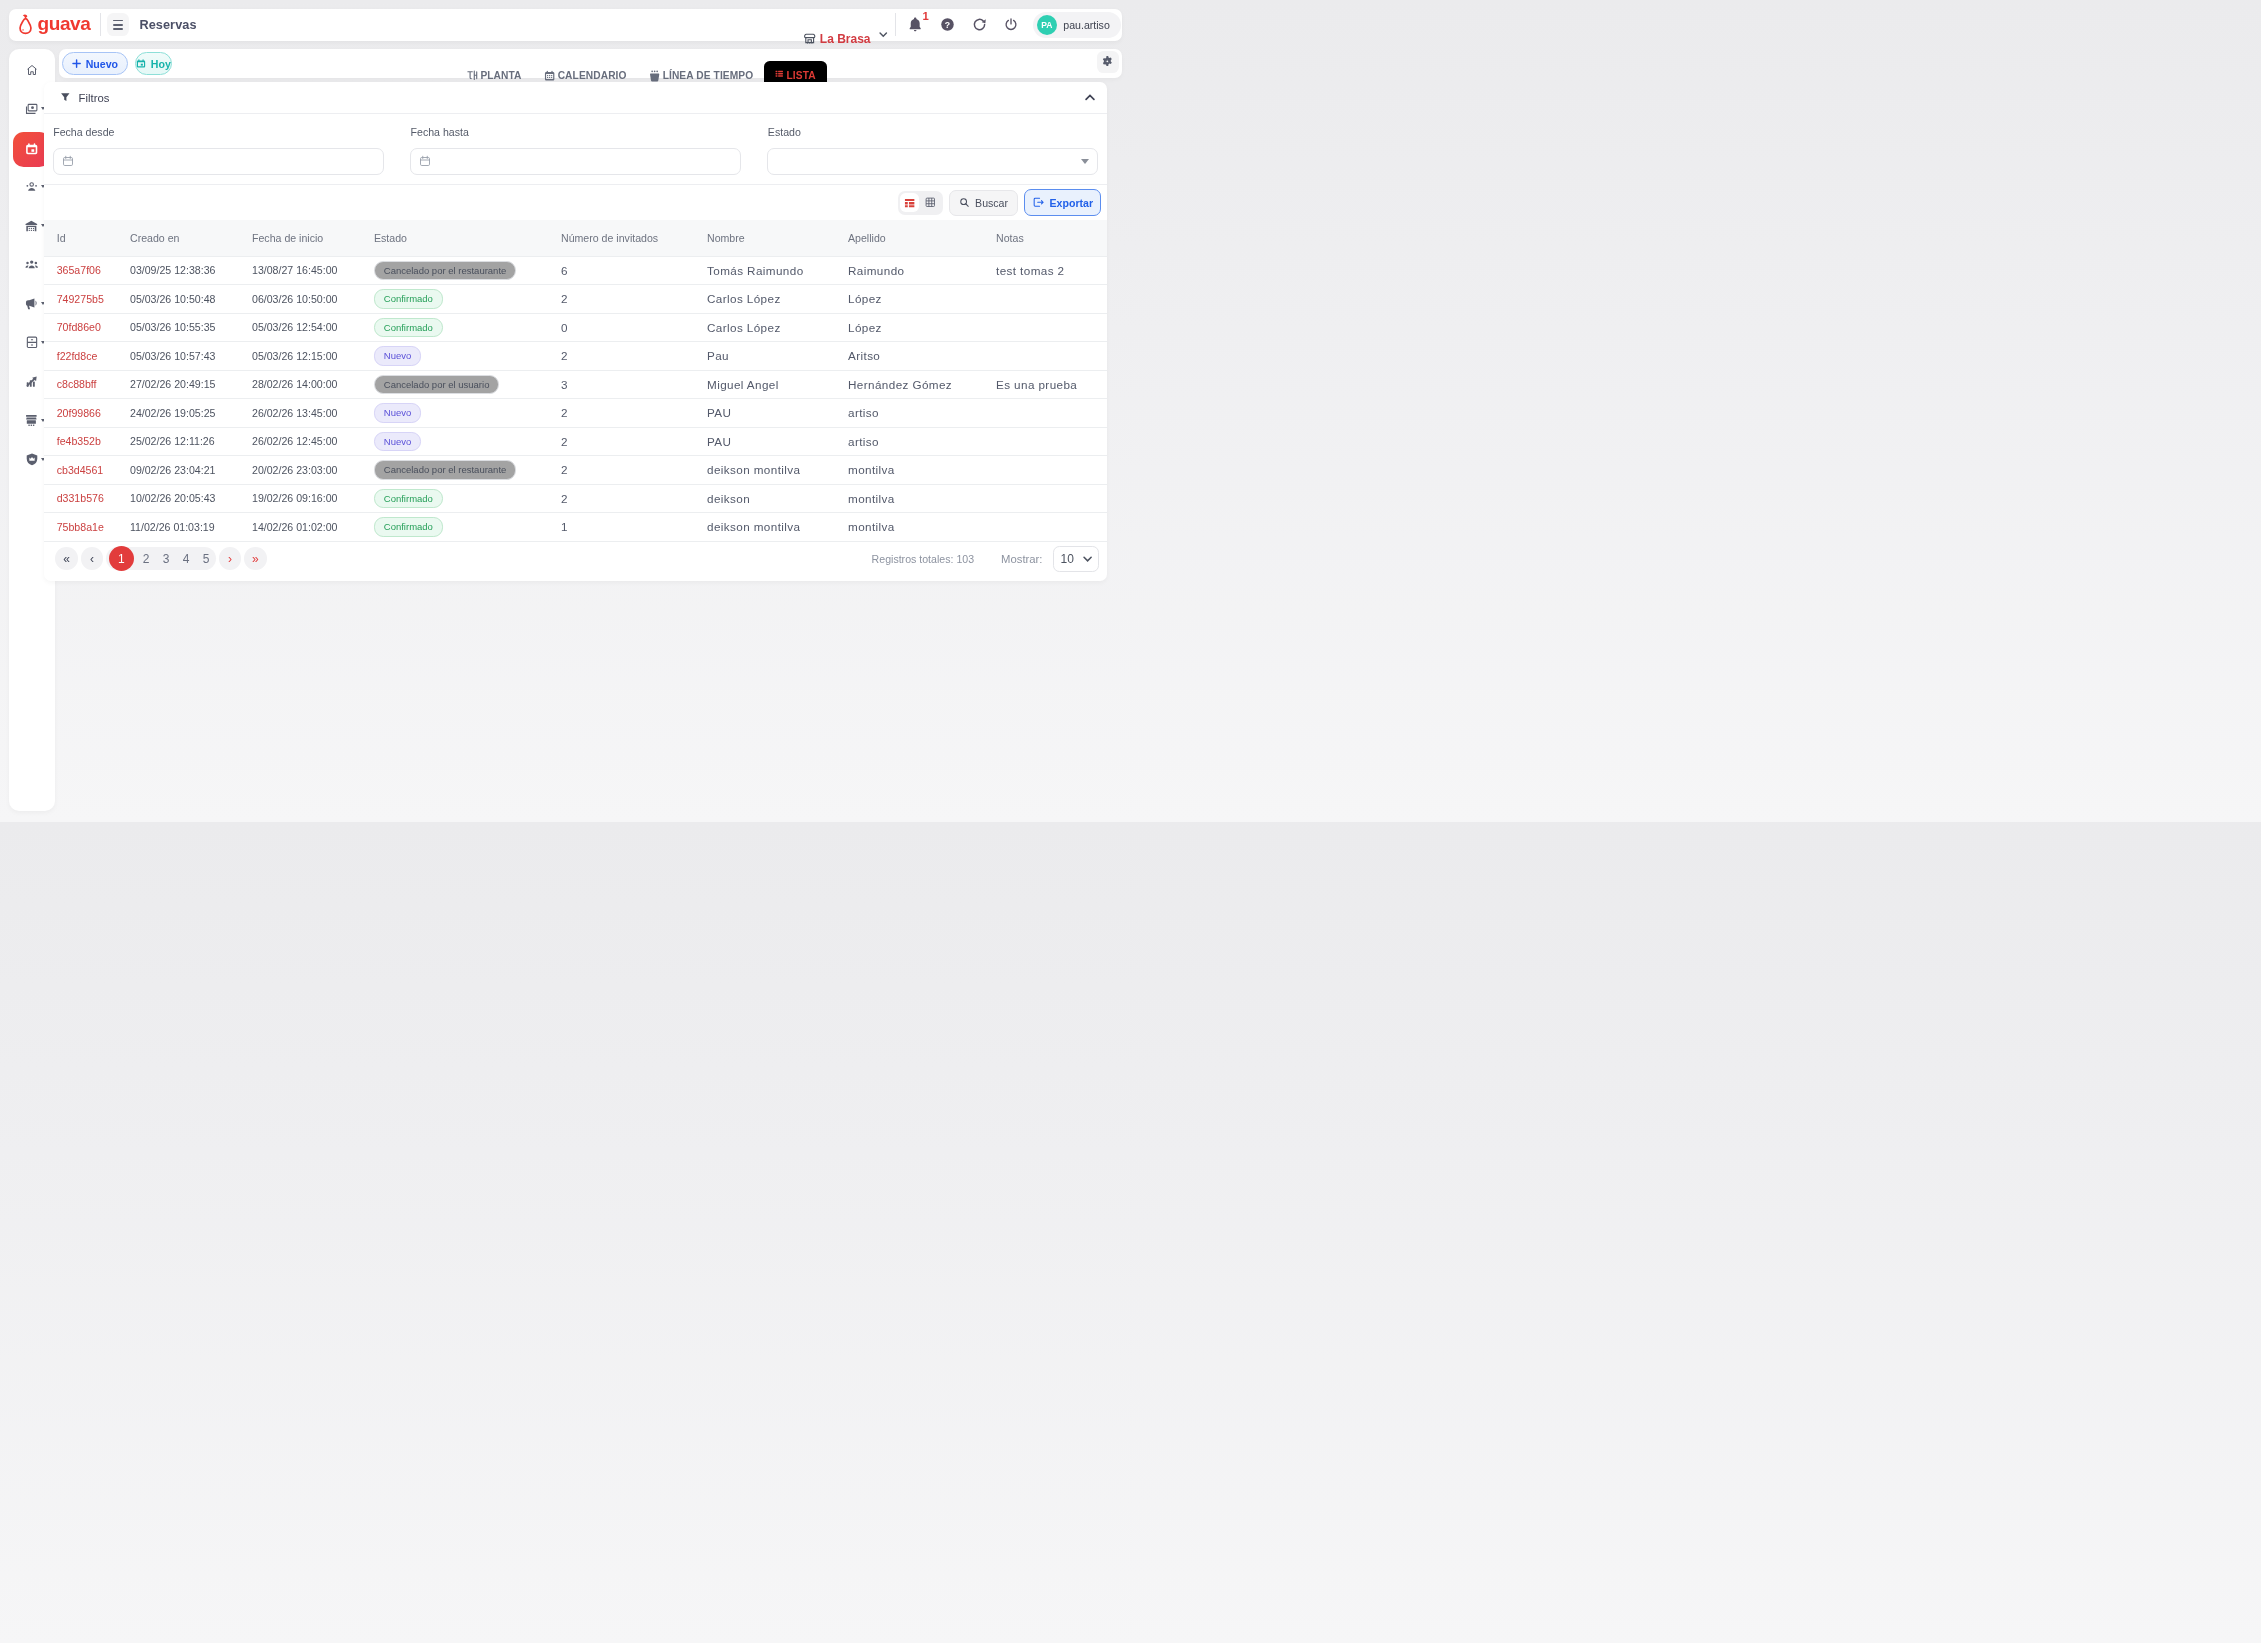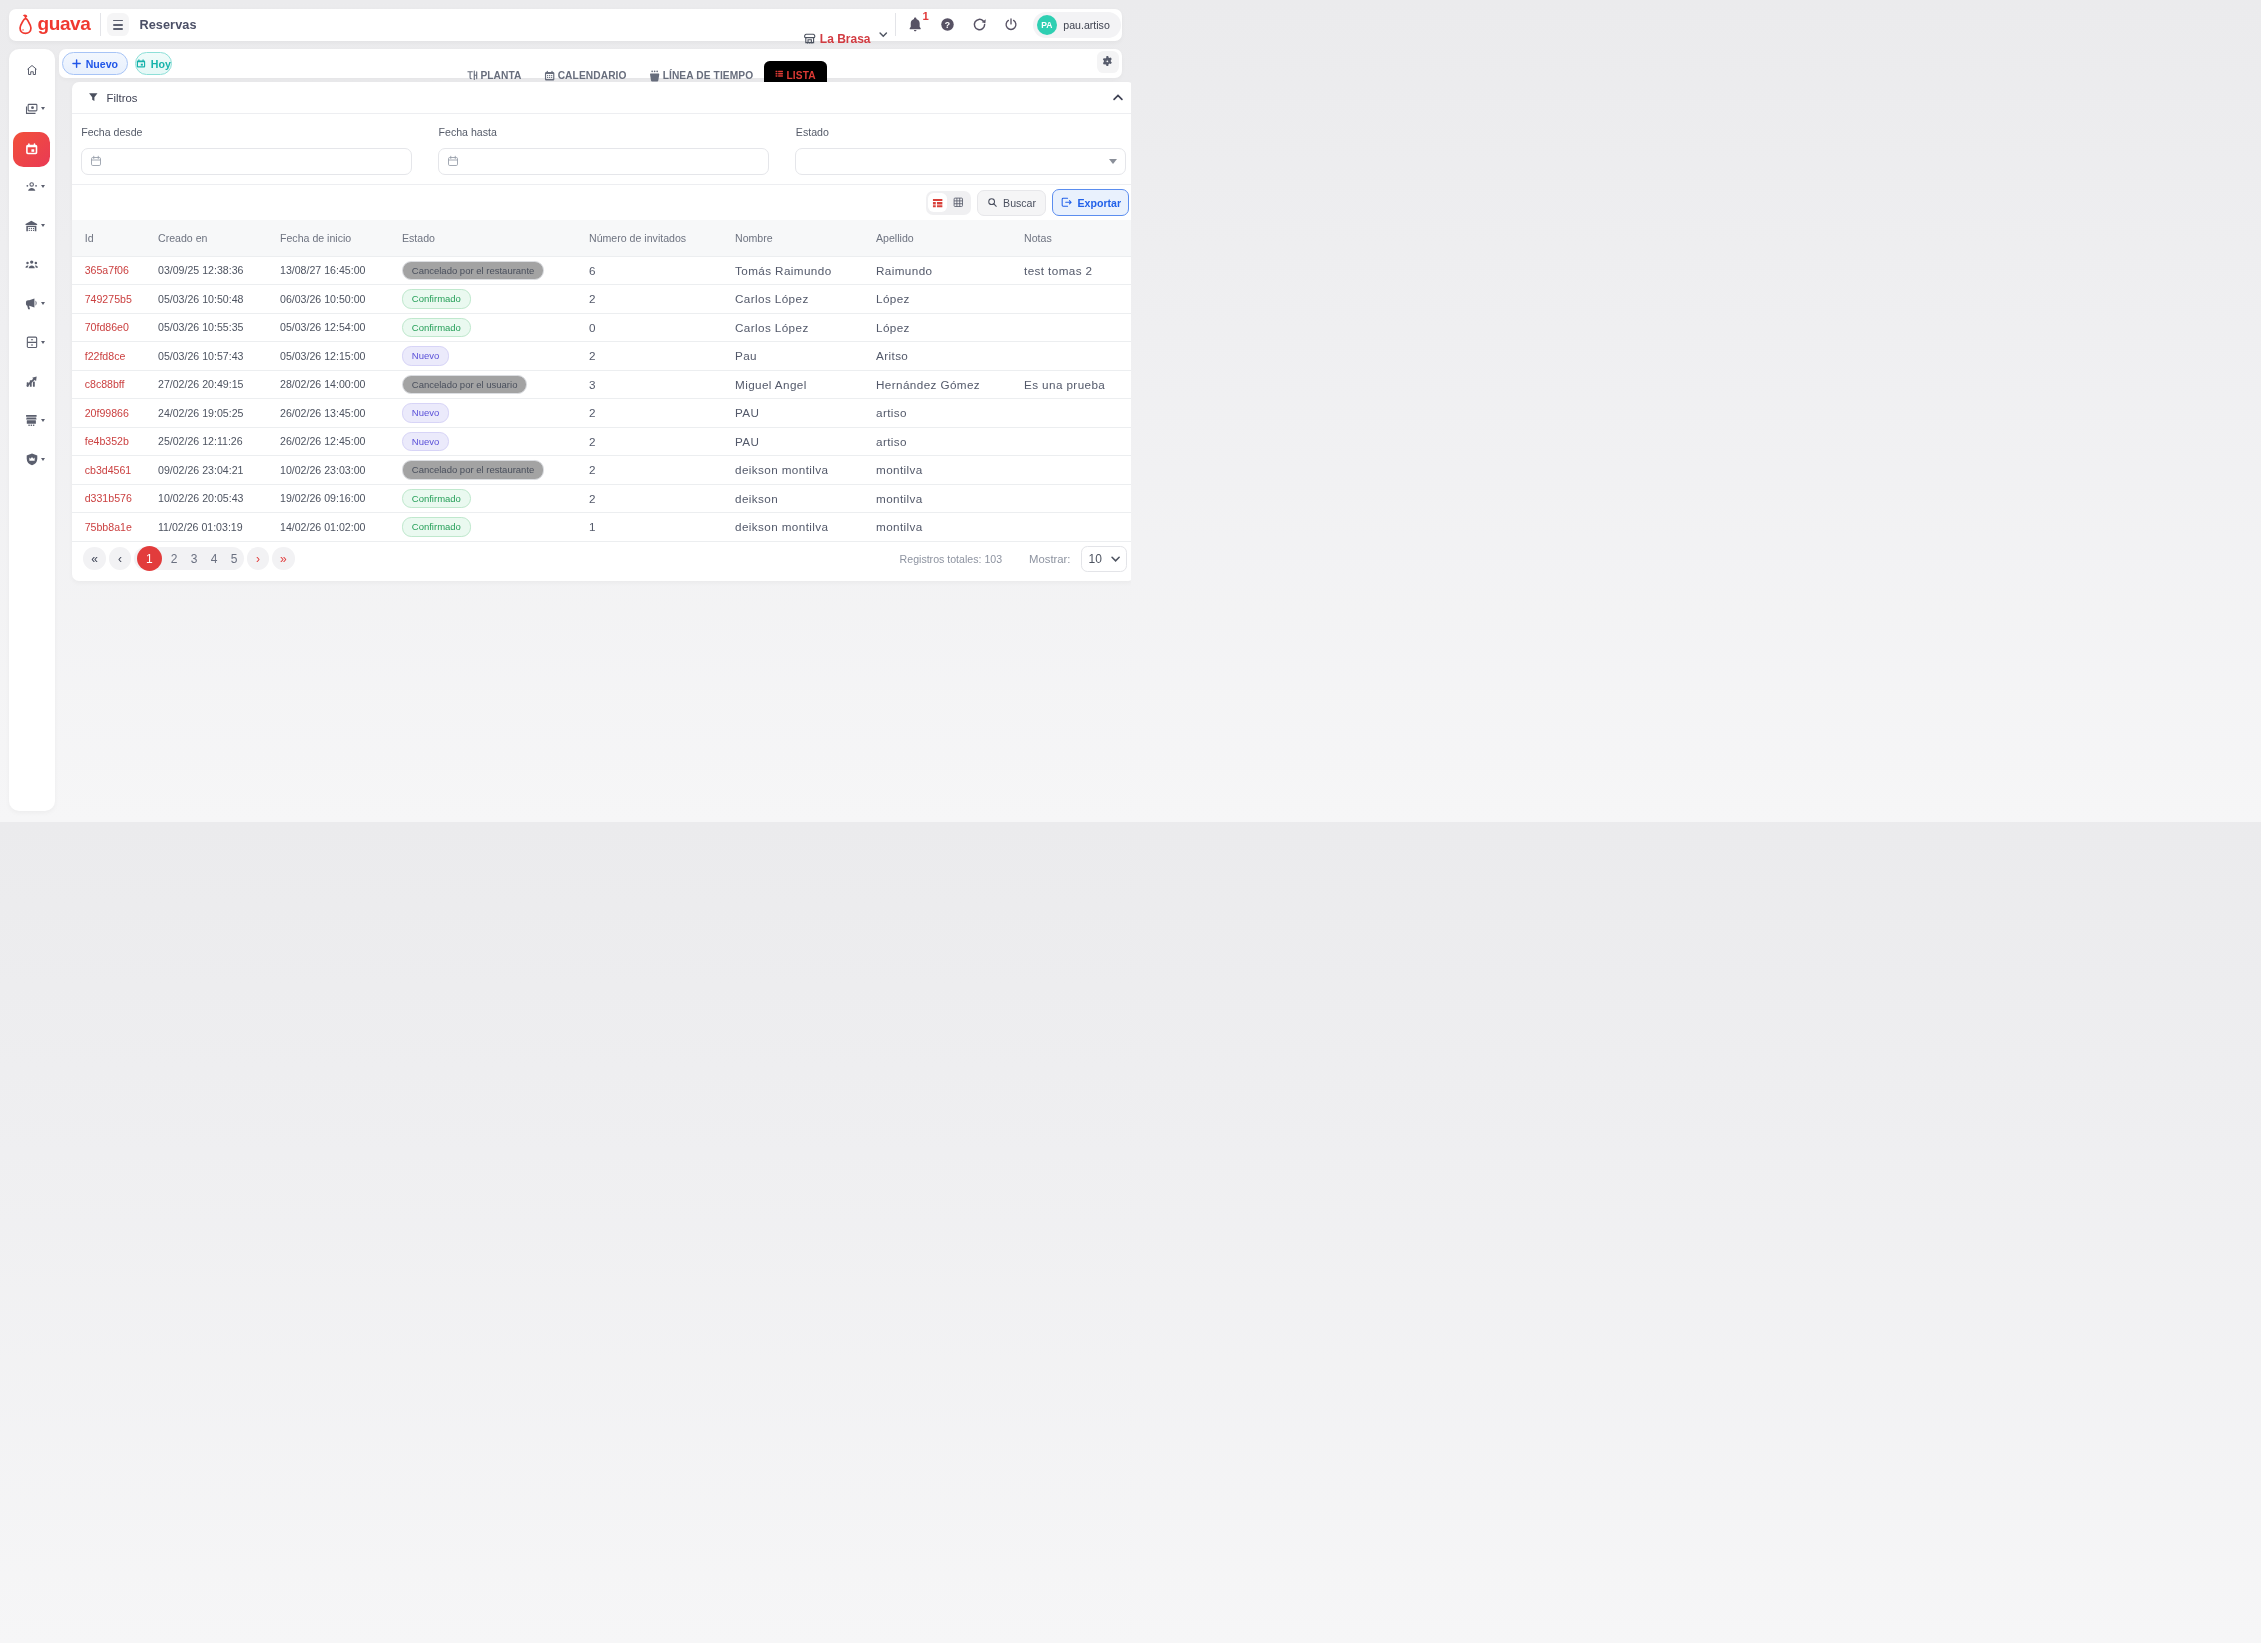--- a/index.html
+++ b/index.html
@@ -39,21 +39,21 @@
 
 #toolbar { left:59px; top:49px; width:1063px; height:29px; border-radius:7px; display:flex; align-items:center; box-shadow:0 1.4px 4.2px rgba(0,0,0,.03); }
 .btn-nuevo { margin-left:2.8px; width:66px; height:23px; border:1.1px solid #a7c4f6; border-radius:12px; background:linear-gradient(180deg,#f2f7fe,#e8f0fd); color:#2156e8; font-weight:bold; font-size:10.6px; display:flex; align-items:center; justify-content:center; }
 .btn-hoy { margin-left:7px; width:37px; height:23px; border:1.1px solid #8ddfd8; border-radius:12px; background:linear-gradient(180deg,#f0fbfa,#e4f8f6); color:#17b3ab; font-weight:bold; font-size:10.6px; display:flex; align-items:center; justify-content:center; }
 .tabs { position:absolute; left:397px; top:12px; height:29px; display:flex; align-items:center; }
 .tab { display:flex; align-items:center; color:#676d7c; font-weight:bold; font-size:10.2px; letter-spacing:0.1px; height:29px; padding:0 11px; }
 .tab svg { margin-right:2.8px; }
 .tab.active { color:#dd3a34; background:#000000; border-bottom:1.8px solid #dd3a34; border-radius:5.7px 5.7px 0 0; }
 .gearbtn { position:absolute; right:3.5px; top:1.8px; width:22px; height:22px; background:#f4f4f5; border-radius:6.4px; display:flex; align-items:center; justify-content:center; }
 
-#content { left:72px; top:82px; width:1063px; height:499px; border-radius:7px; box-shadow:0 1.4px 5.7px rgba(0,0,0,.04); }
+#content { left:44px; top:82px; width:1063px; height:499px; border-radius:7px; box-shadow:0 1.4px 5.7px rgba(0,0,0,.04); }
 .fhead { height:31px; display:flex; align-items:center; padding:0 12px 0 15.5px; }
 .fhead .ftxt { font-size:11.3px; color:#3f4254; margin-left:8.5px; }
 .fhead .up { margin-left:auto; }
 .fdiv { height:0.7px; background:#edeef1; }
 .frow { display:flex; padding:12.7px 8.5px 0 8.5px; gap:26px; }
 .fcol { flex:1; }
 .flabel { font-size:10.6px; line-height:12px; color:#555b69; margin-bottom:9.5px; padding-left:0.7px; }
 .finput { height:27px; border:1.1px solid #e5e6ea; border-radius:7px; display:flex; align-items:center; padding:0 8.5px; color:#9aa0ab; }
 .finput .dd { margin-left:auto; width:0; height:0; border-left:4.2px solid transparent; border-right:4.2px solid transparent; border-top:5px solid #8a8f99; }
 .btnrow { margin-top:9.2px; border-top:0.7px solid #edeef1; height:36px; display:flex; align-items:center; justify-content:flex-end; padding-right:5.7px; }
@@ -457,21 +457,21 @@
           <td>26/02/26 12:45:00</td>
           <td><span class="pill violet">Nuevo</span></td>
           <td>2</td>
           <td>PAU</td>
           <td>artiso</td>
           <td></td>
         </tr>
       <tr>
           <td class="first cid">cb3d4561</td>
           <td>09/02/26 23:04:21</td>
-          <td>10/02/26 23:03:00</td>
+          <td>20/02/26 23:03:00</td>
           <td><span class="pill gray">Cancelado por el restaurante</span></td>
           <td>2</td>
           <td>deikson montilva</td>
           <td>montilva</td>
           <td></td>
         </tr>
       <tr>
           <td class="first cid">d331b576</td>
           <td>10/02/26 20:05:43</td>
           <td>19/02/26 09:16:00</td>

